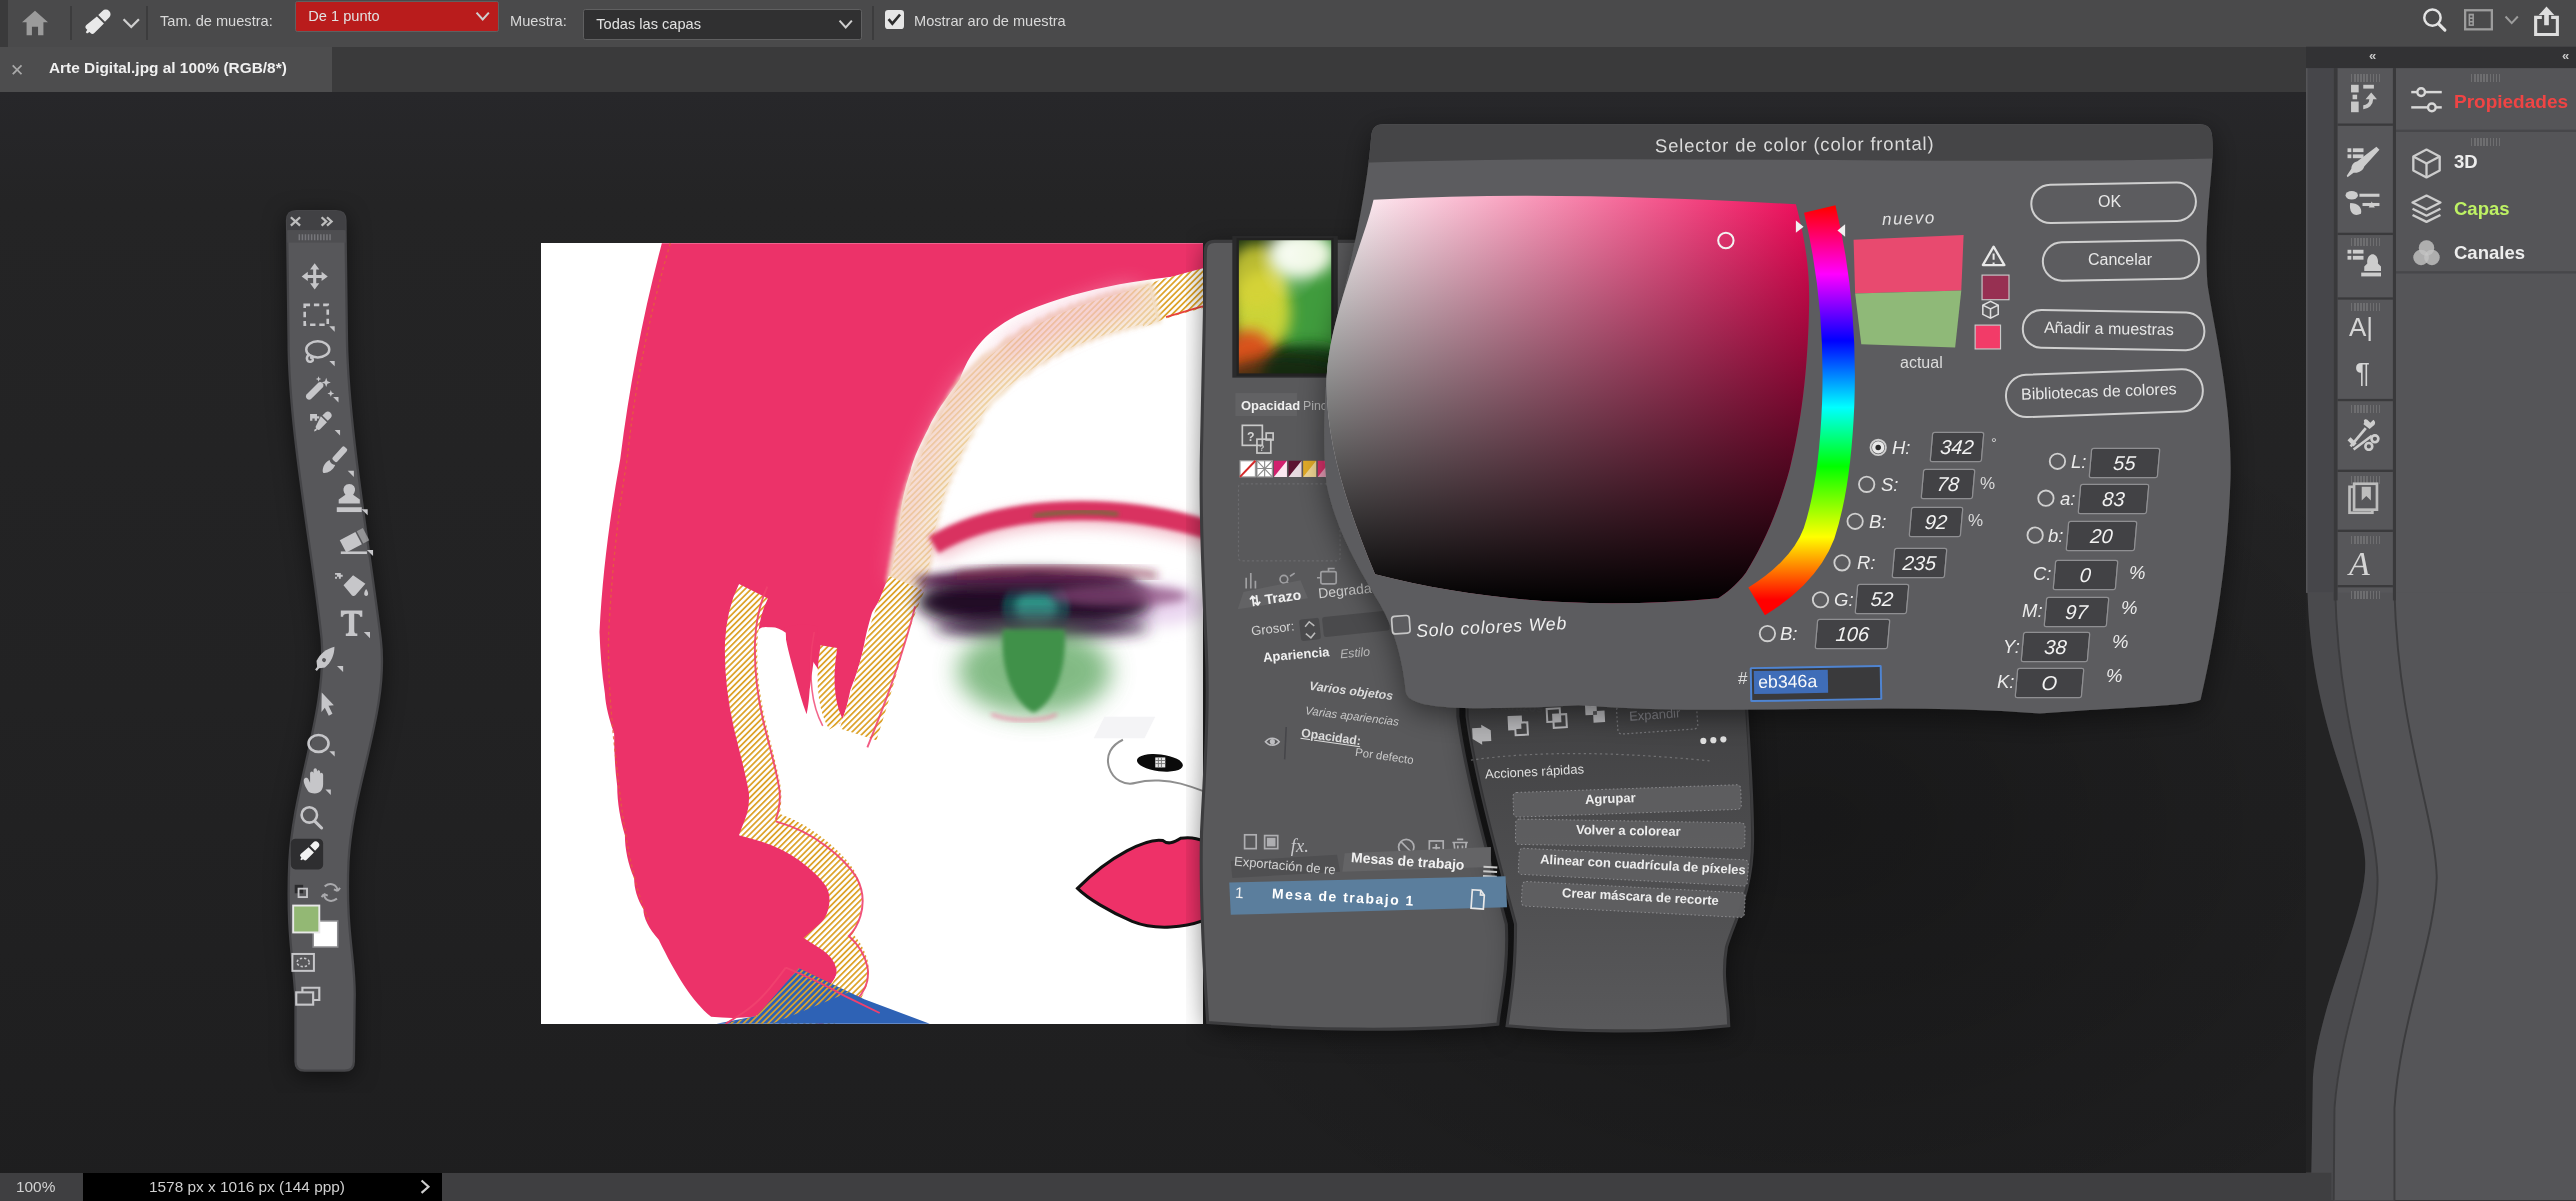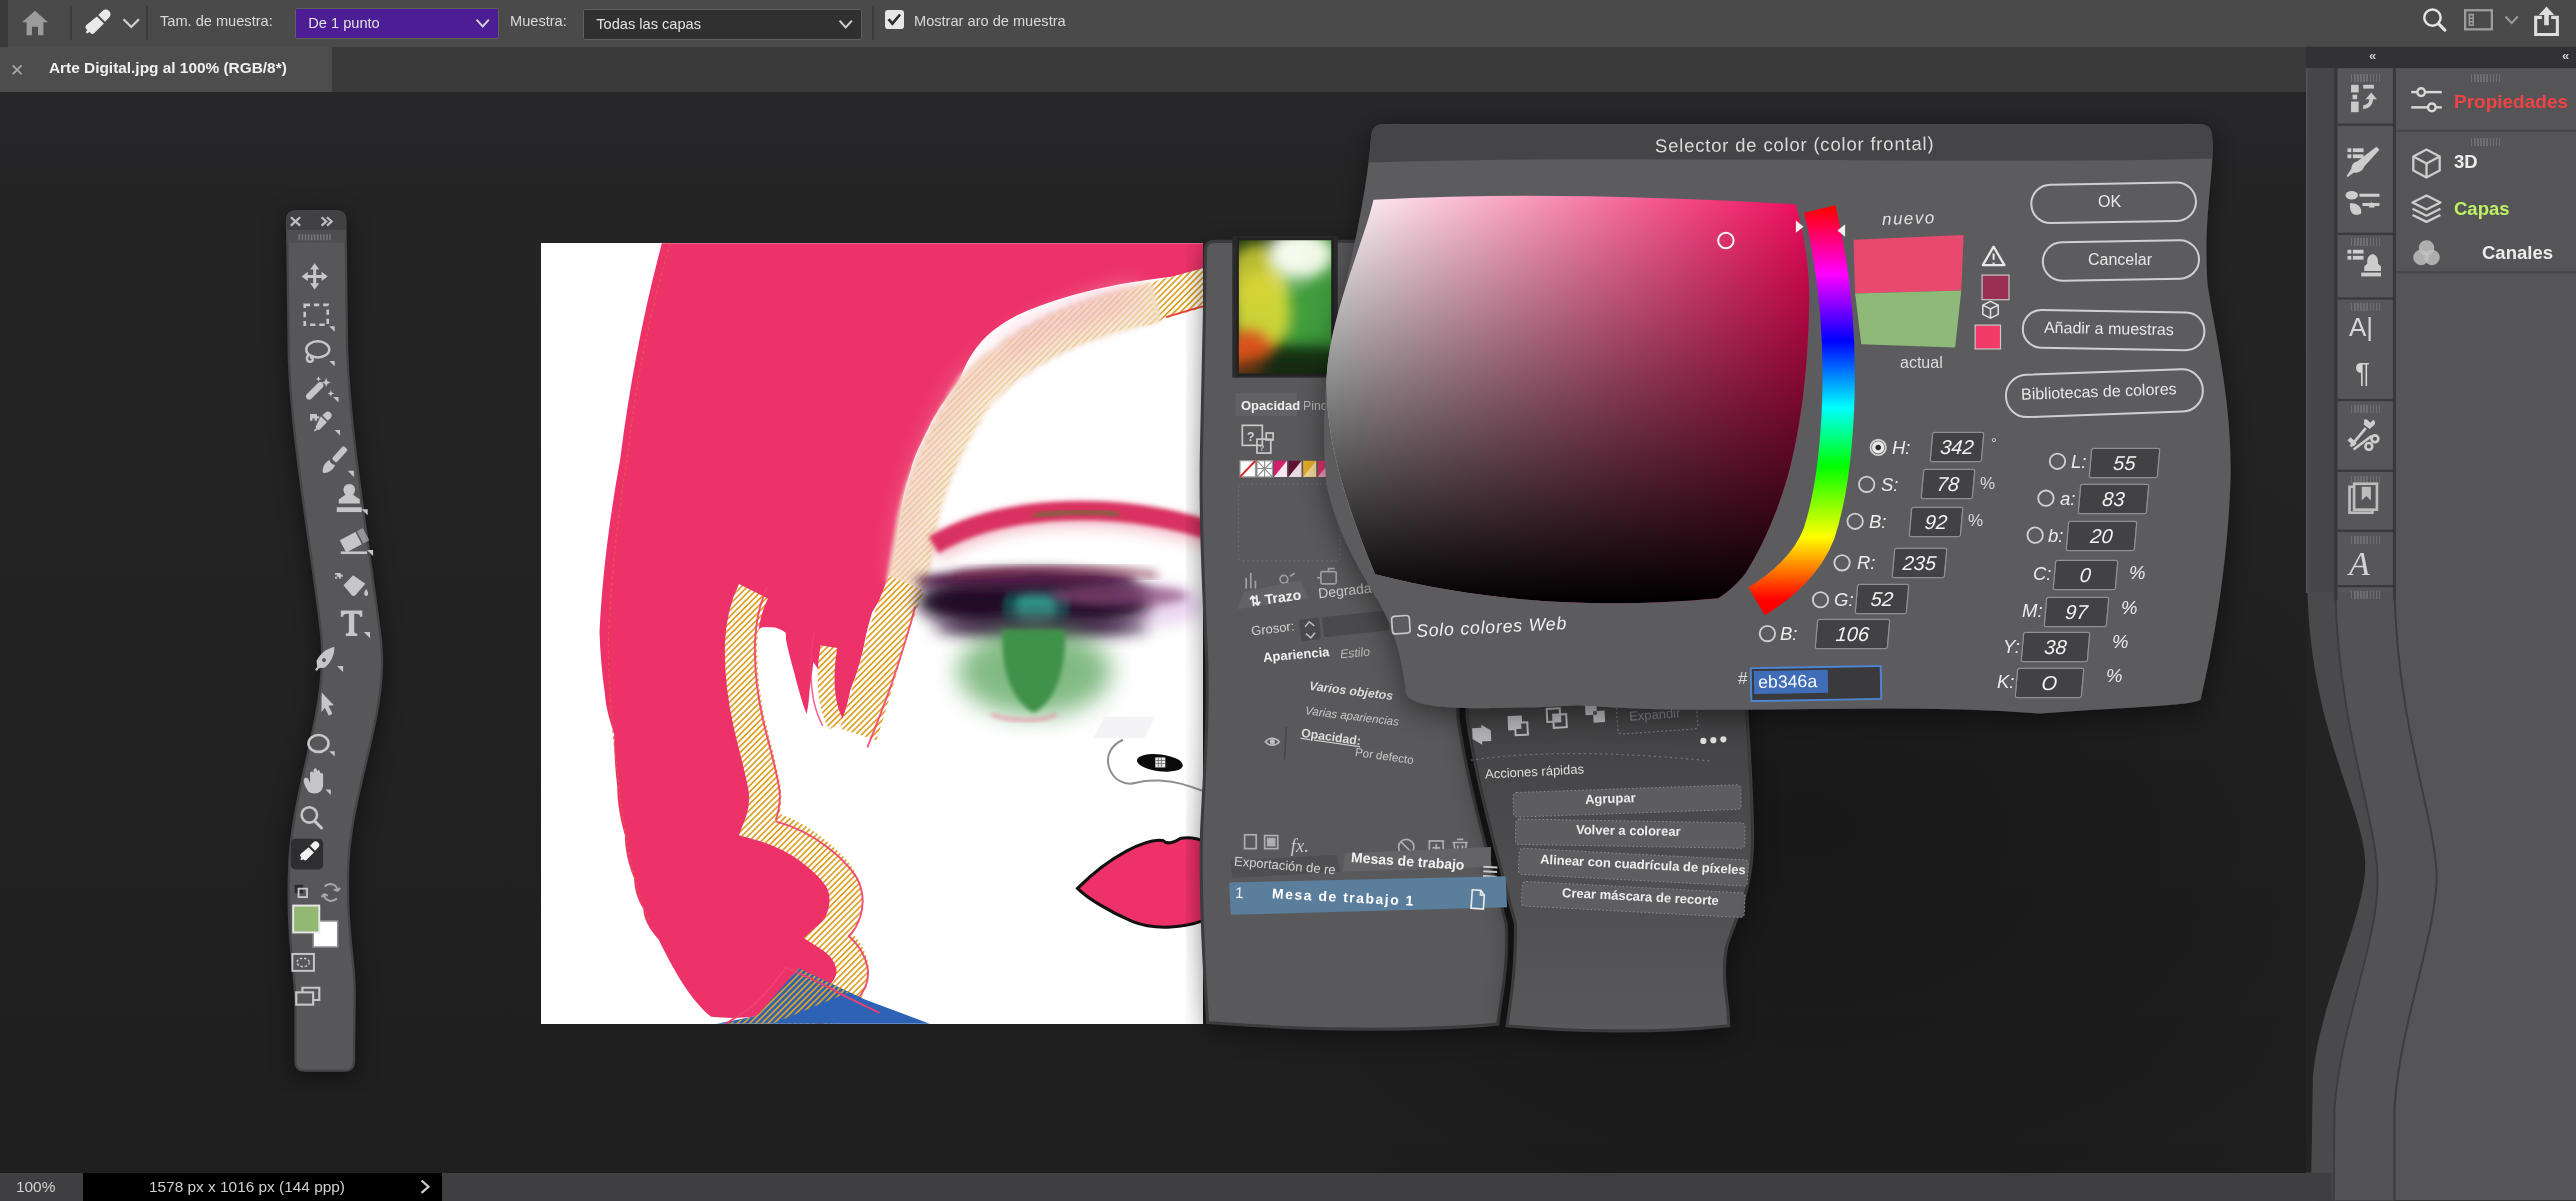--- a/index.html
+++ b/index.html
@@ -608,21 +608,21 @@
           <path d="M25.5 2.5 a6.2 6.2 0 0 1 8.8 8.8 l-5.5 5.5 -8.8 -8.8 Z"></path>
       <path d="M18.2 9.8 l9.2 9.2 -12.5 12.5 a3.6 3.6 0 0 1 -5.1 0 l-1.2 -1.2 -3.3 1.9 -1.6 -1.6 1.9 -3.3 -1.2 -1.2 a3.6 3.6 0 0 1 0 -5.1 Z"></path>
         </g>
     </svg>
     <svg class="abs" style="left:122px;top:17px;" width="18.5" height="12.3" viewBox="0 0 24 16">
       <path d="M2 3 L12 13 L22 3" stroke="#cfcfcf" stroke-width="3" fill="none"></path>
     </svg>
     <div class="abs" style="left:146px;top:6.2px;width:1.5px;height:34px;background:#3c3c3d;"></div>
     <div class="abs txt" style="left:160px;top:13px;font-size:14.6px;color:#d9d9d9;">Tam. de muestra:</div>
 
-    <div class="abs" style="left:295px;top:8px;width:202px;height:29px;background:#4c1d95;border:0.8px solid #606061;border-radius:2.3px;">
+    <div class="abs" style="left:295px;top:1px;width:202px;height:29px;background:#b91c1c;border:0.8px solid #606061;border-radius:2.3px;">
       <div class="abs txt" style="left:12.3px;top:6.2px;font-size:14.6px;color:#e2e2e2;">De 1 punto</div>
       <svg class="abs" style="left:179px;top:9.2px;" width="15.4" height="10.8" viewBox="0 0 20 14">
           <path d="M2 2 L10 11 L18 2" stroke="#cfcfcf" stroke-width="2.6" fill="none"></path>
         </svg>
     </div>
     <div class="abs txt" style="left:510px;top:13px;font-size:14.6px;color:#d9d9d9;">Muestra:</div>
 
     <div class="abs" style="left:583px;top:8.5px;width:277px;height:29px;background:#303031;border:0.8px solid #606061;border-radius:2.3px;">
       <div class="abs txt" style="left:12.3px;top:6.2px;font-size:14.6px;color:#e2e2e2;">Todas las capas</div>
       <svg class="abs" style="left:254px;top:9.2px;" width="15.4" height="10.8" viewBox="0 0 20 14">
@@ -804,21 +804,21 @@
           <circle cx="20" cy="13" r="10"></circle>
           <circle cx="13" cy="25" r="10"></circle>
           <circle cx="27" cy="25" r="10"></circle>
         </g>
       <g fill="#c9c9c9" fill-opacity="0.5">
           <circle cx="20" cy="13" r="10"></circle>
           <circle cx="13" cy="25" r="10"></circle>
           <circle cx="27" cy="25" r="10"></circle>
         </g>
     </svg>
-    <div class="abs txt" style="left:148px;top:196px;font-size:18.5px;font-weight:bold;color:#ededed;margin-left:28px;">Canales</div>
+    <div class="abs txt" style="left:148px;top:196px;font-size:18.5px;font-weight:bold;color:#ededed;">Canales</div>
   </div>
 
   <div class="abs" id="bottombar" style="left:0;top:1173px;width:2317px;height:28px;background:#3f3f41;">
     <div class="abs txt" style="left:16px;top:4.6px;font-size:15.4px;color:#d2d2d2;">100%</div>
     <div class="abs" style="left:83px;top:0;width:359px;height:28px;background:#000000;">
       <div class="abs txt" style="left:66px;top:4.6px;font-size:15.4px;color:#cfcfcf;">1578 px x 1016 px (144 ppp)</div>
       <svg class="abs" style="left:337px;top:6.2px;" width="10.8" height="15.4" viewBox="0 0 14 20">
           <path d="M2 2 L11 10 L2 18" stroke="#cfcfcf" stroke-width="2.8" fill="none"></path>
         </svg>
     </div>

